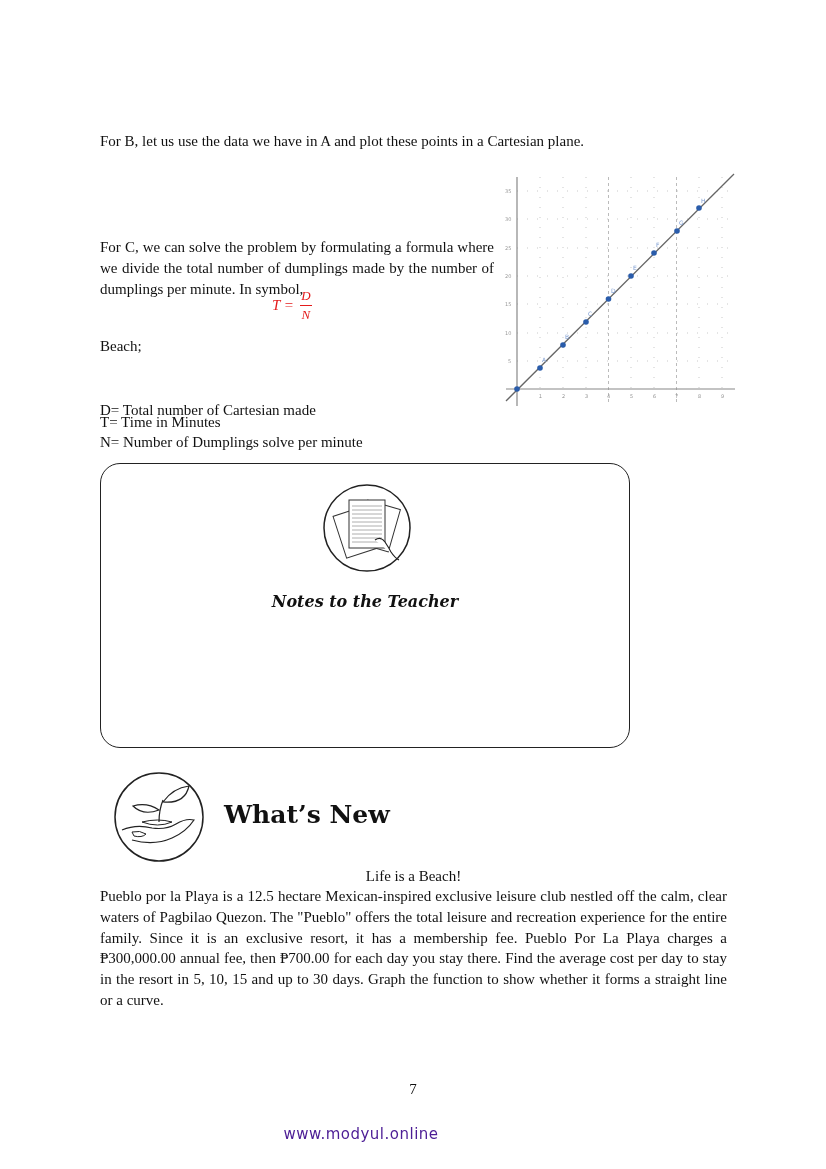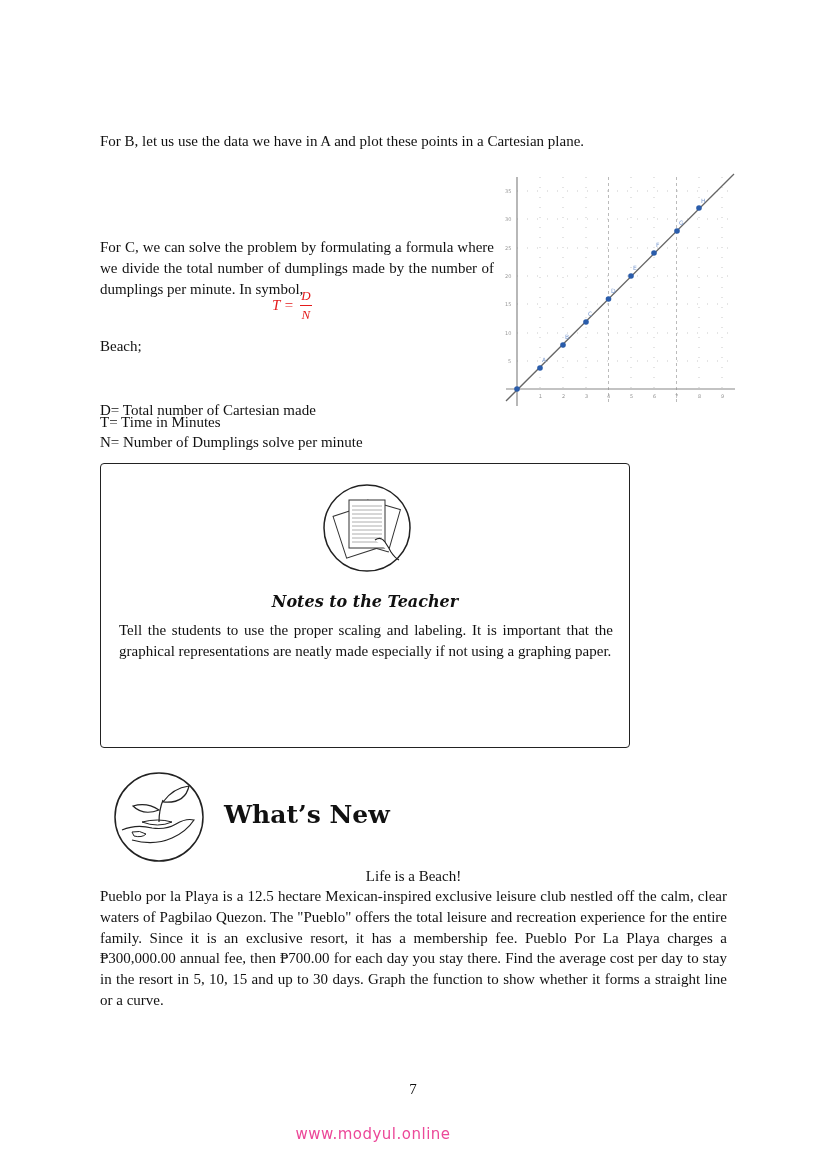--- a/index.html
+++ b/index.html
@@ -3,27 +3,27 @@
 <meta charset="utf-8">
 <style>
   html, body { margin:0; padding:0; background:#ffffff; }
   body { width:826px; height:1169px; position:relative; overflow:hidden;
          font-family:"DejaVu Serif","Liberation Serif",serif; color:#111; }
   .txt { position:absolute; font-size:15px; line-height:20.8px; font-family:Liberation Serif, serif; }
   .just { text-align:justify; text-align-last:left; }
   .formula { position:absolute; left:272px; top:289px; color:#e41b1b; font-family:"Liberation Serif",serif; font-style:italic; font-size:15px; display:flex; align-items:center; }
   .frac { display:inline-flex; flex-direction:column; align-items:center; margin-left:6px; font-size:13px; line-height:14px; }
   .frac .bar { width:12px; border-top:1px solid #e41b1b; margin:2px 0; }
-  .note-box { position:absolute; left:100px; top:463px; width:530px; height:285px; border:1.5px solid #222; border-radius:4px; box-sizing:border-box; }
+  .note-box { position:absolute; left:100px; top:463px; width:530px; height:285px; border:1.5px solid #222; border-radius:20px; box-sizing:border-box; }
   .note-title { position:absolute; left:0; width:100%; top:128px; text-align:center; font-weight:bold; font-style:italic; font-size:16px; font-family:"DejaVu Serif",serif; }
   .note-p { position:absolute; left:18px; width:494px; font-size:15px; line-height:20.8px; font-family:"Liberation Serif",serif; }
   .heading { position:absolute; left:224px; top:800px; font-size:25px; font-weight:bold; font-family:"DejaVu Serif",serif; }
   .center { text-align:center; }
   .page-num { position:absolute; left:0; width:826px; top:1081px; text-align:center; font-size:15px; font-family:"Liberation Serif",serif; }
-  .watermark { position:absolute; left:0; width:722px; top:1125px; text-align:center; font-size:15px; color:#ec4899; font-family:"DejaVu Sans",sans-serif; letter-spacing:0.5px;padding-left:12px; }
+  .watermark { position:absolute; left:0; width:722px; top:1125px; text-align:center; font-size:15px; color:#4c1d95; font-family:"DejaVu Sans",sans-serif; letter-spacing:0.5px; }
   svg text { font-family:"DejaVu Sans",sans-serif; }
 </style>
 </head>
 <body>
 
 <div class="txt" style="left:100px; top:131px; width:640px;">For B, let us use the data we have in A and plot these points in a Cartesian plane.</div>
 
 <div class="txt just" style="left:100px; top:196px; width:394px;margin-top:41px;">For C, we can solve the problem by formulating a formula where we divide the total number of dumplings made by the number of dumplings per minute. In symbol,</div>
 
 <div class="formula">
@@ -123,21 +123,20 @@
       <line x1="31" y1="40" x2="61" y2="40"></line>
         <line x1="31" y1="44" x2="61" y2="44"></line>
       <line x1="31" y1="48" x2="61" y2="48"></line>
         <line x1="31" y1="52" x2="61" y2="52"></line>
       <line x1="31" y1="56" x2="61" y2="56"></line>
         <line x1="31" y1="60" x2="61" y2="60"></line>
     </g>
     <path d="M54 58 q6 -4 10 2 q4 6 6 10 q4 6 8 8" fill="#fff" stroke="#222" stroke-width="1.2"></path>
   </svg>
   <div class="note-title">Notes to the Teacher</div>
-  <div class="note-p just" style="top:156px;">Tell the students to use the proper scaling and labeling. It is important that the graphical representations are neatly made especially if not using a graphing paper.</div>
 </div>
 
 <svg style="position:absolute; left:112px; top:770px;" width="94" height="94" viewBox="0 0 94 94">
   <circle cx="47" cy="47" r="44" fill="#fff" stroke="#222" stroke-width="1.5"></circle>
   <path d="M10 60 q14 -6 30 -2 q14 2 24 -4 q10 -6 18 -4 q-8 12 -22 18 q-18 8 -40 2" fill="#fff" stroke="#222" stroke-width="1.2"></path>
   <path d="M20 62 q8 -2 14 2 q-4 4 -12 2z" fill="#fff" stroke="#222" stroke-width="1"></path>
   <path d="M30 52 q16 -4 30 0 q-14 6 -30 0z" fill="#fff" stroke="#222" stroke-width="1"></path>
   <path d="M47 52 q0 -12 4 -22" fill="none" stroke="#222" stroke-width="1.2"></path>
   <path d="M51 32 q10 -14 26 -16 q-4 18 -26 16z" fill="#fff" stroke="#222" stroke-width="1.2"></path>
   <path d="M47 40 q-12 -8 -26 -4 q10 10 26 4z" fill="#fff" stroke="#222" stroke-width="1.2"></path>

